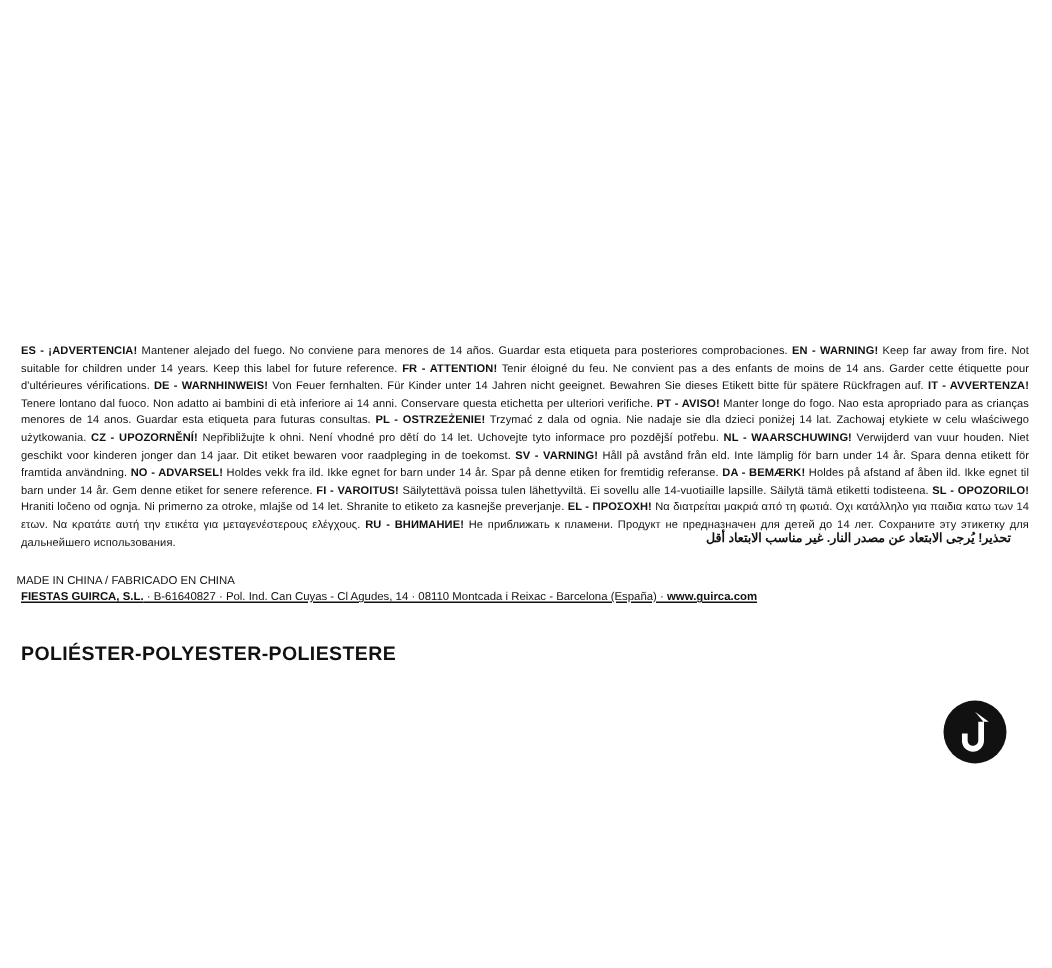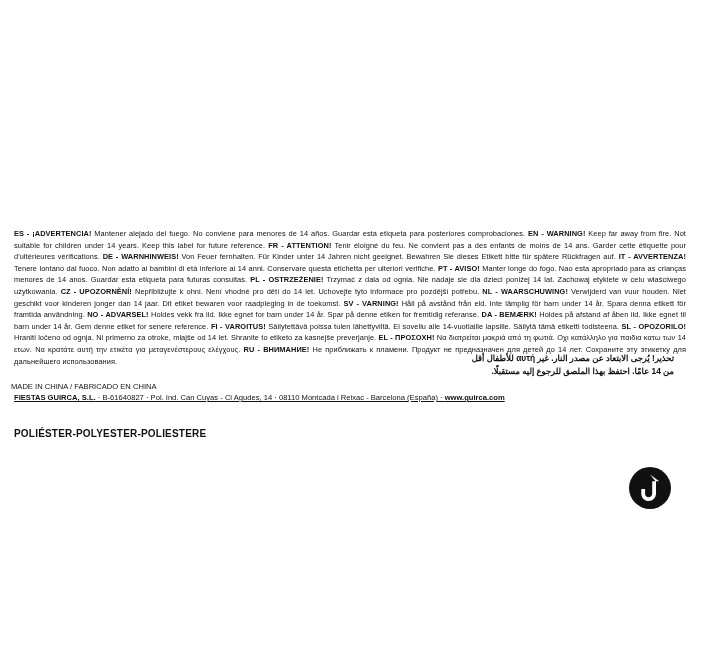--- a/index.html
+++ b/index.html
@@ -85,21 +85,21 @@
     font-weight: bold;
   }
   #company-line .web {
     font-weight: bold;
   }
 
   #material-line {
     position: absolute;
     left: 14px;
     top: 428px;
-    font-size: 10px;
+    font-size: 13px;
     font-weight: bold;
     letter-spacing: 0.02em;
     color: #111111;
   }
 
   #recycle-mark {
     position: absolute;
     right: 16px;
     top: 466px;
     width: 44px;
@@ -112,22 +112,21 @@
 </head>
 <body>
 
 <div id="label-sheet">
 
   <div id="warnings-block">
     <span class="lang">ES - ¡ADVERTENCIA!</span><span class="txt"> Mantener alejado del fuego. No conviene para menores de 14 años. Guardar esta etiqueta para posteriores comprobaciones. </span><span class="lang">EN - WARNING!</span><span class="txt"> Keep far away from fire. Not suitable for children under 14 years. Keep this label for future reference. </span><span class="lang">FR - ATTENTION!</span><span class="txt"> Tenir éloigné du feu. Ne convient pas a des enfants de moins de 14 ans. Garder cette étiquette pour d'ultérieures vérifications. </span><span class="lang">DE - WARNHINWEIS!</span><span class="txt"> Von Feuer fernhalten. Für Kinder unter 14 Jahren nicht geeignet. Bewahren Sie dieses Etikett bitte für spätere Rückfragen auf. </span><span class="lang">IT - AVVERTENZA!</span><span class="txt"> Tenere lontano dal fuoco. Non adatto ai bambini di età inferiore ai 14 anni. Conservare questa etichetta per ulteriori verifiche. </span><span class="lang">PT - AVISO!</span><span class="txt"> Manter longe do fogo. Nao esta apropriado para as crianças menores de 14 anos. Guardar esta etiqueta para futuras consultas. </span><span class="lang">PL - OSTRZEŻENIE!</span><span class="txt"> Trzymać z dala od ognia. Nie nadaje sie dla dzieci poniżej 14 lat. Zachowaj etykiete w celu właściwego użytkowania. </span><span class="lang">CZ - UPOZORNĚNÍ!</span><span class="txt"> Nepřibližujte k ohni. Není vhodné pro dětí do 14 let. Uchovejte tyto informace pro pozdější potřebu. </span><span class="lang">NL - WAARSCHUWING!</span><span class="txt"> Verwijderd van vuur houden. Niet geschikt voor kinderen jonger dan 14 jaar. Dit etiket bewaren voor raadpleging in de toekomst. </span><span class="lang">SV - VARNING!</span><span class="txt"> Håll på avstånd från eld. Inte lämplig för barn under 14 år. Spara denna etikett för framtida användning. </span><span class="lang">NO - ADVARSEL!</span><span class="txt"> Holdes vekk fra ild. Ikke egnet for barn under 14 år. Spar på denne etiken for fremtidig referanse. </span><span class="lang">DA - BEMÆRK!</span><span class="txt"> Holdes på afstand af åben ild. Ikke egnet til barn under 14 år. Gem denne etiket for senere reference. </span><span class="lang">FI - VAROITUS!</span><span class="txt"> Säilytettävä poissa tulen lähettyviltä. Ei sovellu alle 14-vuotiaille lapsille. Säilytä tämä etiketti todisteena. </span><span class="lang">SL - OPOZORILO!</span><span class="txt"> Hraniti ločeno od ognja. Ni primerno za otroke, mlajše od 14 let. Shranite to etiketo za kasnejše preverjanje. </span><span class="lang">EL - ΠΡΟΣΟΧΗ!</span><span class="txt"> Να διατρείται μακριά από τη φωτιά. Οχι κατάλληλο για παιδια κατω των 14 ετων. Να κρατάτε αυτή την ετικέτα για μεταγενέστερους ελέγχους. </span><span class="lang">RU - ВНИМАНИЕ!</span><span class="txt"> Не приближать к пламени. Продукт не предназначен для детей до 14 лет. Сохраните эту этикетку для дальнейшего использования.</span>
   </div>
 
   <div id="rtl-block">
-    <span class="rtl-line">تحذير! يُرجى الابتعاد عن مصدر النار. غير αυτή للأطفال أقل</span>
-    <span class="rtl-line">من 14 عامًا. احتفظ بهذا الملصق للرجوع إليه مستقبلًا.</span>
+    <span class="rtl-line">تحذير! يُرجى الابتعاد عن مصدر النار. غير مناسب الابتعاد أقل</span>
   </div>
 
   <div id="origin-line">MADE IN CHINA / FABRICADO EN CHINA</div>
 
   <div id="company-line"><span class="bold">FIESTAS GUIRCA, S.L.</span><span> · B-61640827 · Pol. Ind. Can Cuyas - Cl Agudes, 14 · 08110 Montcada i Reixac - Barcelona (España) · </span><span class="web">www.guirca.com</span></div>
 
   <div id="material-line">POLIÉSTER-POLYESTER-POLIESTERE</div>
 
   <div id="recycle-mark">
     <svg width="44" height="44" viewBox="0 0 44 44" aria-hidden="true">

